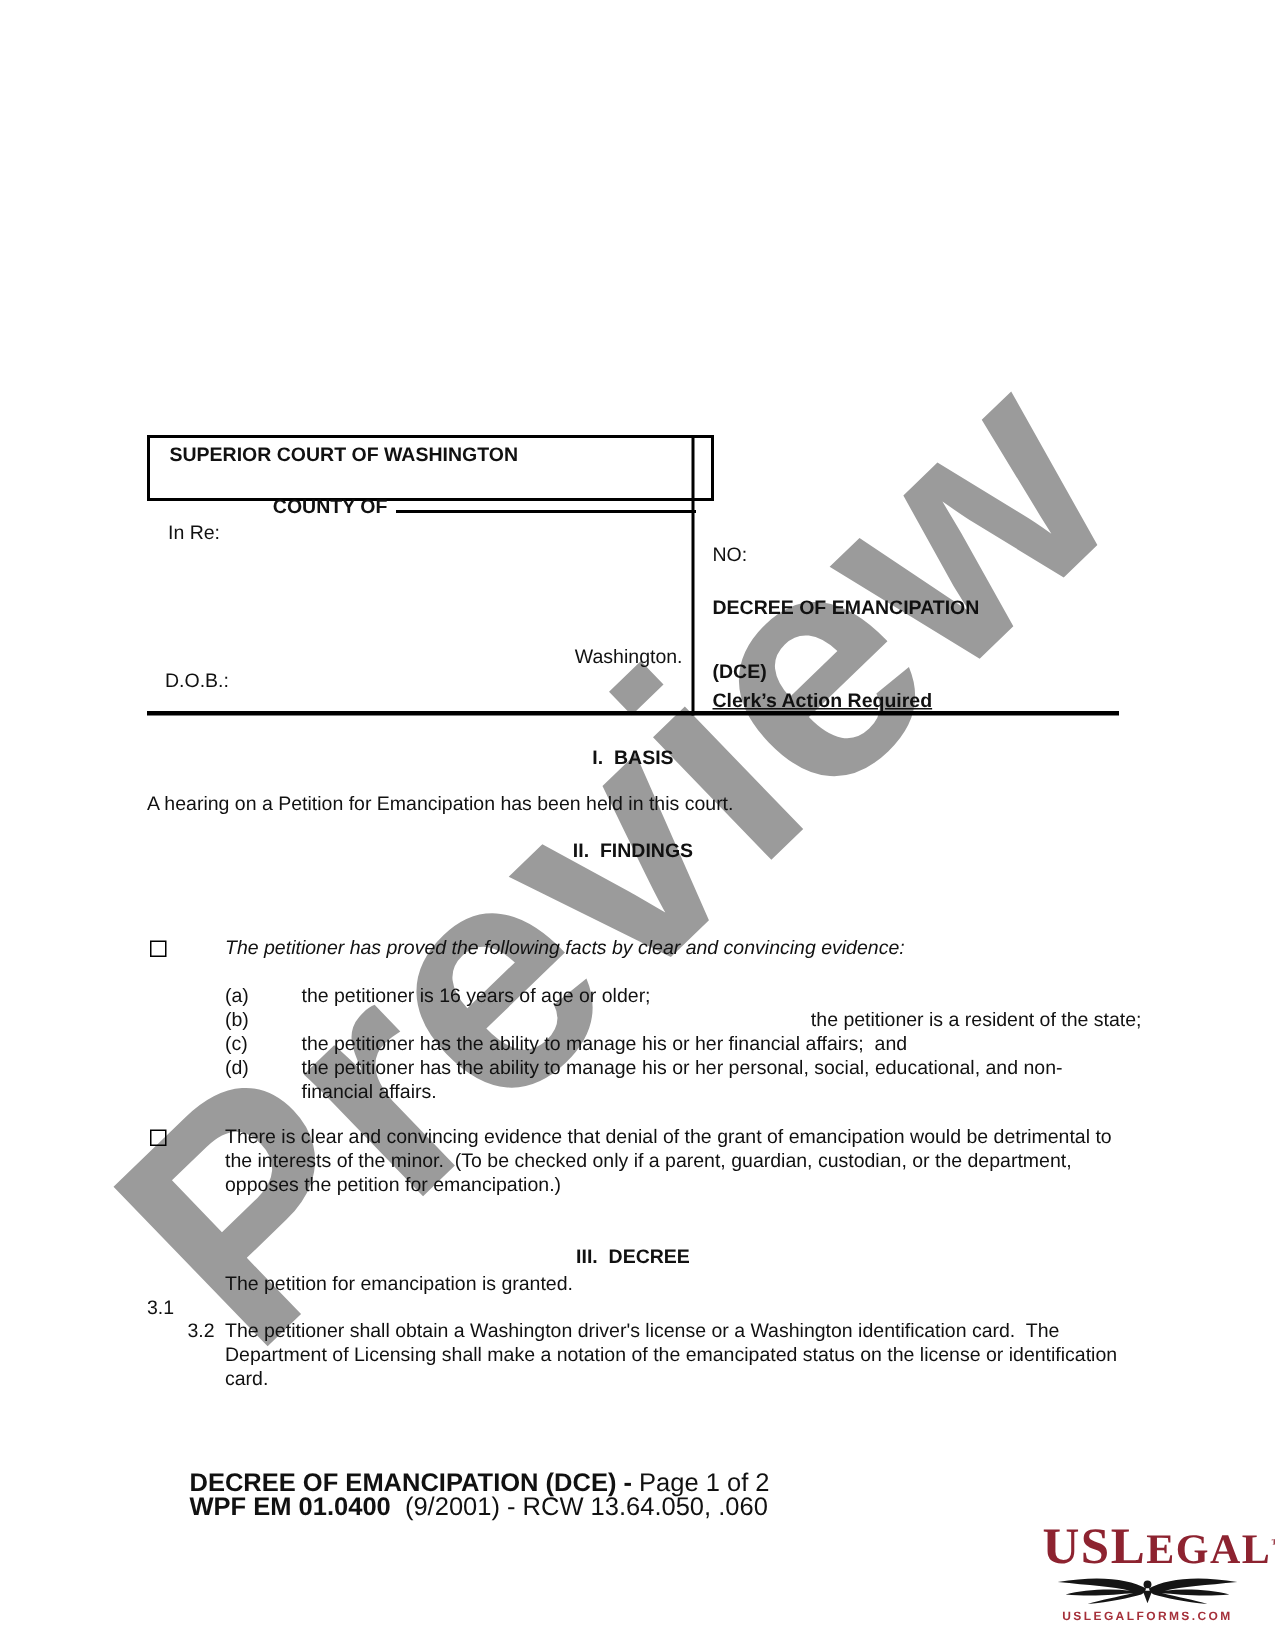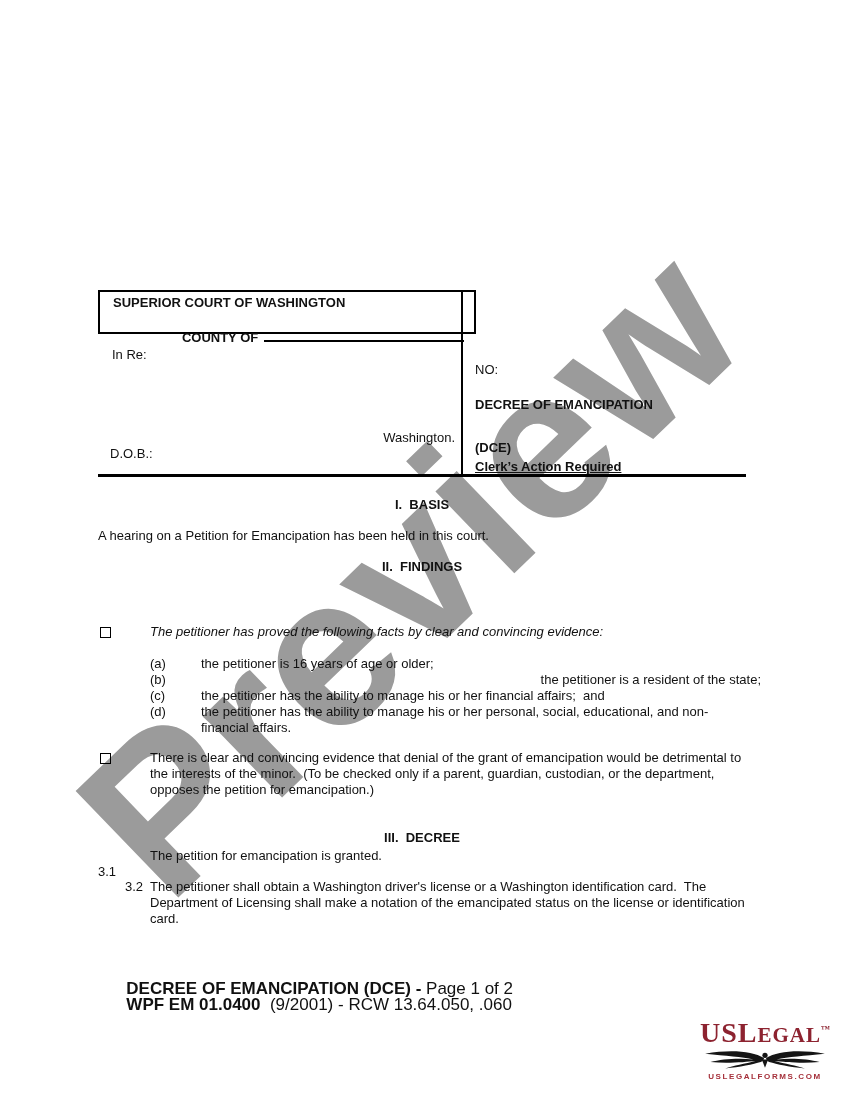--- a/index.html
+++ b/index.html
@@ -44,22 +44,22 @@
 
   
   .footer-line { font-size:17px; line-height:16px; white-space:pre-wrap; }
 
   
   .logo { left:695px; top:1016px; width:140px; text-align:center; }
   .logo-brand {
     font-family:"Liberation Serif","DejaVu Serif",serif; font-weight:bold;
     color:#8d2330; line-height:26px; white-space:nowrap;
   }
-  .logo-brand .big { font-size:28px; letter-spacing:1px; }
-  .logo-brand .small { font-size:21px; letter-spacing:1px; }
+  .logo-brand .big { font-size:34px; letter-spacing:1px; }
+  .logo-brand .small { font-size:28px; letter-spacing:1px; }
   .logo-brand .tm { font-size:9px; vertical-align:10px; letter-spacing:0; }
   .logo-site {
     font-size:8px; font-weight:bold; letter-spacing:1.6px;
     color:#a5303a; margin-top:1px; white-space:nowrap;
   }
 </style>
 </head>
 <body>
 
 <div class="page">

